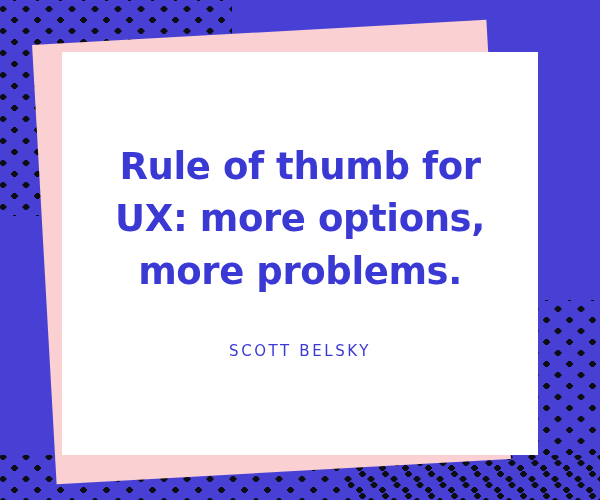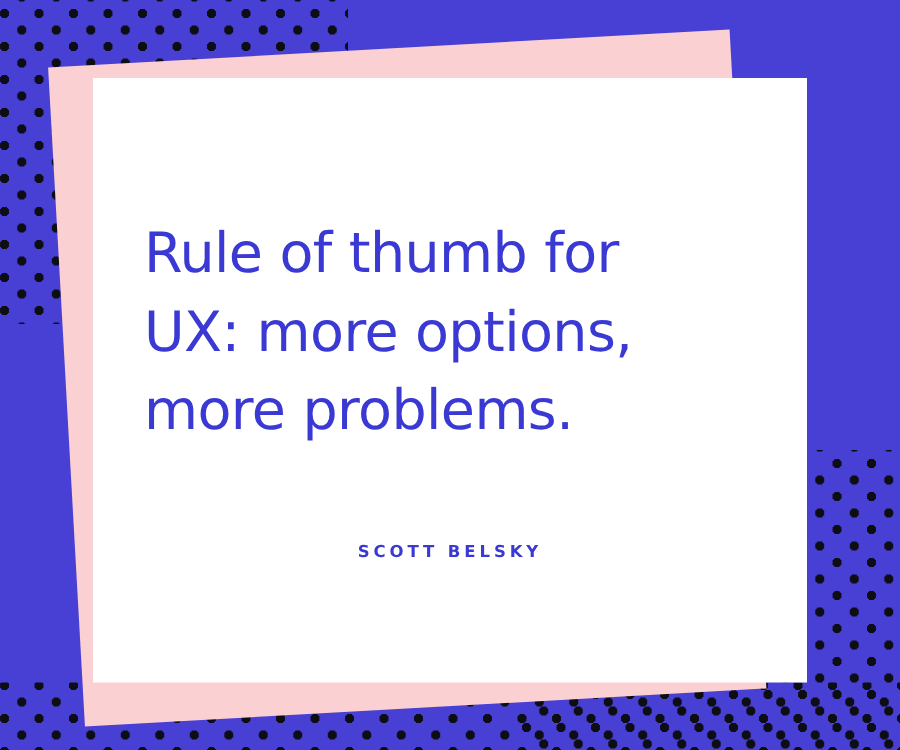--- a/index.html
+++ b/index.html
@@ -75,39 +75,40 @@
     background: #ffffff;
     display: flex;
     flex-direction: column;
     align-items: center;
     justify-content: center;
     box-sizing: border-box;
     padding: 28px 34px 34px 34px;
   }
 
   #quote-text {
-    margin: 16px;
+    margin: 0;
     width: 100%;
+    text-align: center;
     color: #3b39d4;
     font-family: "DejaVu Sans", "Liberation Sans", sans-serif;
     font-size: 37px;
     line-height: 1.42;
-    font-weight: normal;
+    font-weight: bold;
     letter-spacing: -0.4px;
     white-space: pre-line;
   }
 
   #attribution {
     margin: 0;
     margin-top: 44px;
     text-align: center;
     color: #3b39d4;
     font-family: "DejaVu Sans", "Liberation Sans", sans-serif;
-    font-size: 11px;
-    font-weight: bold;
+    font-size: 15px;
+    font-weight: normal;
     letter-spacing: 2.6px;
     text-transform: uppercase;
   }
 </style>
 </head>
 <body>
 
 <div id="stage">
 
   <div class="dots" id="dots-top-left"></div>

